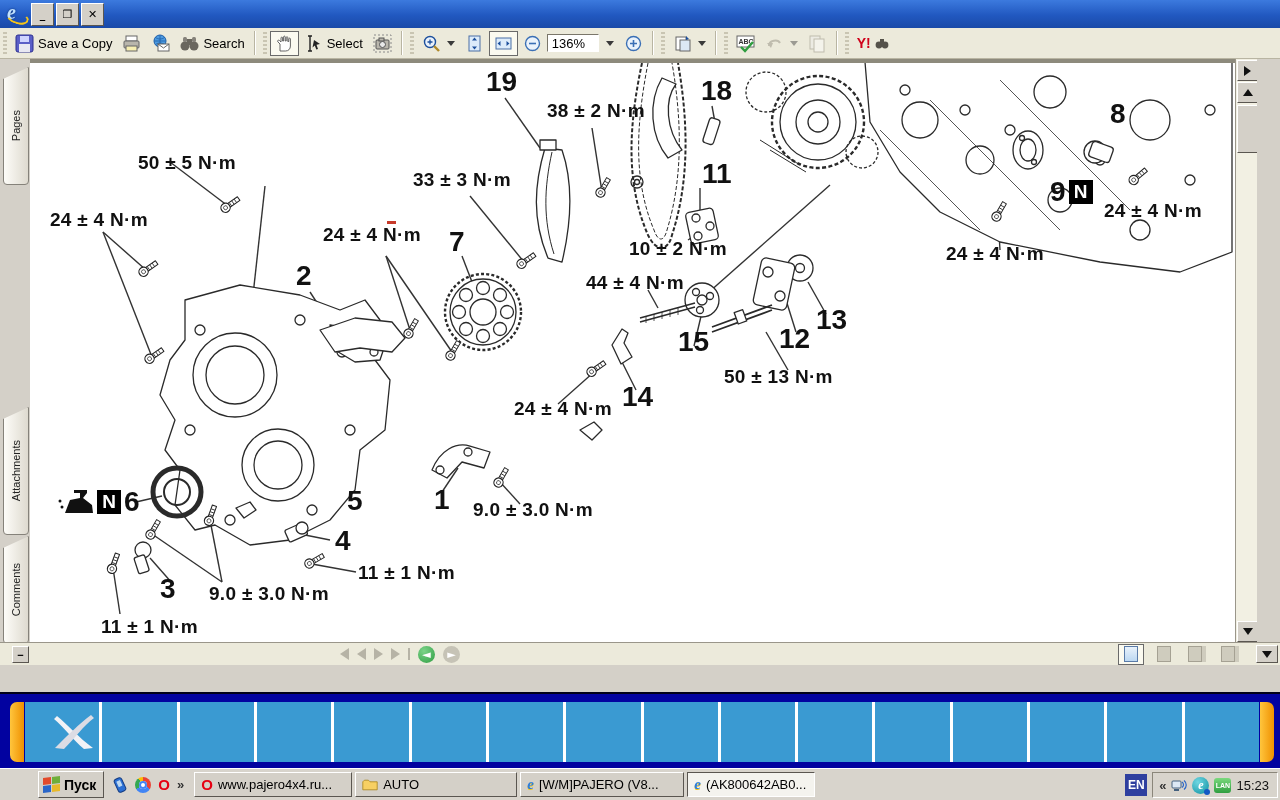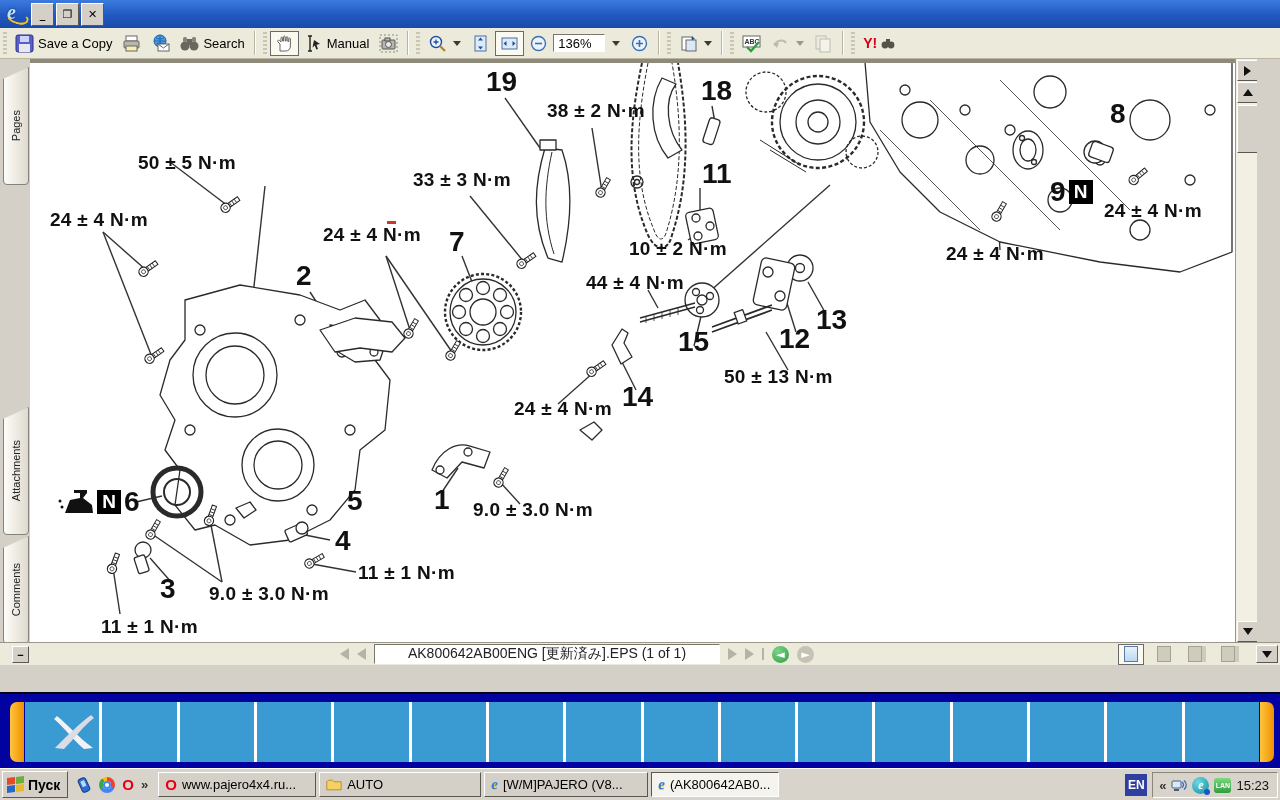--- a/index.html
+++ b/index.html
@@ -92,21 +92,21 @@
   .band-cap{position:absolute;top:8px;width:14px;height:60px;background:linear-gradient(90deg,#ffc53d,#ef9000);}
   .cap-l{left:10px;border-radius:7px 0 0 7px;}
   .cap-r{right:6px;border-radius:0 7px 7px 0;}
   #band-tiles{position:absolute;left:25px;right:21px;top:8px;height:60px;display:flex;}
   .tile{flex:1;background:#3a9ad2;border-left:3px solid #fff;position:relative;}
   .tile:first-child{border-left:none;}
   .xmark{position:absolute;left:28px;top:12px;width:42px;height:36px;}
 
   
   .taskbar{left:0;top:768px;width:1280px;height:32px;background:#d8d4cc;border-top:1px solid #fff;box-sizing:border-box;
-    display:flex;align-items:center;font-size:13px;}
+    display:flex;align-items:center;font-size:13px;padding-left:36px;}
   .startbtn{margin-left:2px;height:25px;padding:0 7px 0 4px;display:flex;align-items:center;gap:4px;flex:none;
     background:#d4d0c8;border:1px solid;border-color:#fff #5a5650 #5a5650 #fff;font:bold 14px "Liberation Sans",sans-serif;}
   .flag{width:17px;height:15px;display:grid;grid-template-columns:8px 8px;grid-template-rows:7px 7px;gap:1px;transform:skewY(-6deg);}
   .flag i{display:block;}
   .ql{display:flex;align-items:center;gap:7px;margin:0 6px 0 8px;flex:none;}
   .chrome-ic{width:16px;height:16px;border-radius:50%;background:conic-gradient(#ea4335 0 33%,#4285f4 33% 66%,#34a853 66% 90%,#fbbc05 90% 100%);position:relative;}
   .chrome-ic::after{content:"";position:absolute;left:4px;top:4px;width:8px;height:8px;border-radius:50%;background:#fff;box-shadow:inset 0 0 0 2px #4285f4;}
   .chev{font:bold 13px "Liberation Sans",sans-serif;color:#333;}
   .tkbtns{display:flex;gap:3px;flex:none;margin-left:4px;}
   .tkbtn{height:25px;display:flex;align-items:center;gap:5px;padding:0 6px;box-sizing:border-box;overflow:hidden;
@@ -182,21 +182,21 @@
   <span class="tbtn pressed">
     <svg class="icon18" viewBox="0 0 19 19">
         <path d="M5,17 L5,10 L3,8 C2,7 3,5.5 4.5,6.5 L6,8 L6,4 C6,2.8 7.6,2.8 7.6,4 L7.6,7 L8.6,7 L8.6,3 C8.6,1.8 10.2,1.8 10.2,3 L10.2,7 L11.2,7 L11.2,3.6 C11.2,2.4 12.8,2.4 12.8,3.6 L12.8,7.5 L13.8,7.5 L13.8,5 C13.8,3.8 15.4,3.8 15.4,5 L15.4,12 C15.4,15 13.5,17 10.5,17 Z" fill="#fff" stroke="#555" stroke-width=".9"></path>
       </svg>
   </span>
   <span class="tbtn">
     <svg class="icon18" viewBox="0 0 19 19">
         <path d="M4,2 h4 M4,17 h4 M6,2 v15" stroke="#222" fill="none" stroke-width="1.4"></path>
         <path d="M10,6 L16,10 L12.5,10.8 L14,15 L12.3,15.6 L10.8,11.5 L8.5,13.5 Z" fill="#222"></path>
       </svg>
-    <span>Manual</span>
+    <span>Select</span>
   </span>
   <span class="tbtn">
     <svg class="icon18" viewBox="0 0 19 19">
         <rect x="1" y="1" width="17" height="17" fill="none" stroke="#8a8a8a" stroke-dasharray="2,2"></rect>
         <rect x="3" y="6" width="13" height="9" rx="1" fill="#b9b6ac" stroke="#555"></rect>
         <rect x="6" y="4" width="5" height="3" fill="#b9b6ac" stroke="#555"></rect>
         <circle cx="9.5" cy="10.5" r="3" fill="#e8e8e8" stroke="#555"></circle>
       </svg>
   </span>
   <span class="tsep"></span>
@@ -591,21 +591,20 @@
       <span class="tri down"></span>
     </span>
 </div>
 <div class="abs outerstrip"></div>
 
 <div class="abs statusrow"></div>
 <span class="abs minusbox">−</span>
 <div class="abs navbar">
   <span class="navtri nav-grey-l" style="border-right-color:#b6b3a6;"></span>
   <span class="navtri nav-grey-l"></span>
-  <span class="fnamefield">AK800642AB00ENG [更新済み].EPS  (1 of 1)</span>
   <span class="navtri nav-grey-r"></span>
   <span class="navtri nav-grey-r"></span>
   <span class="navstop"></span>
   <span class="circbtn circ-back">◄</span>
   <span class="circbtn circ-fwd">►</span>
 </div>
 <div class="abs layoutbtns">
   <span class="lbtn sel">
       <span class="pageglyph"></span>
     </span>

